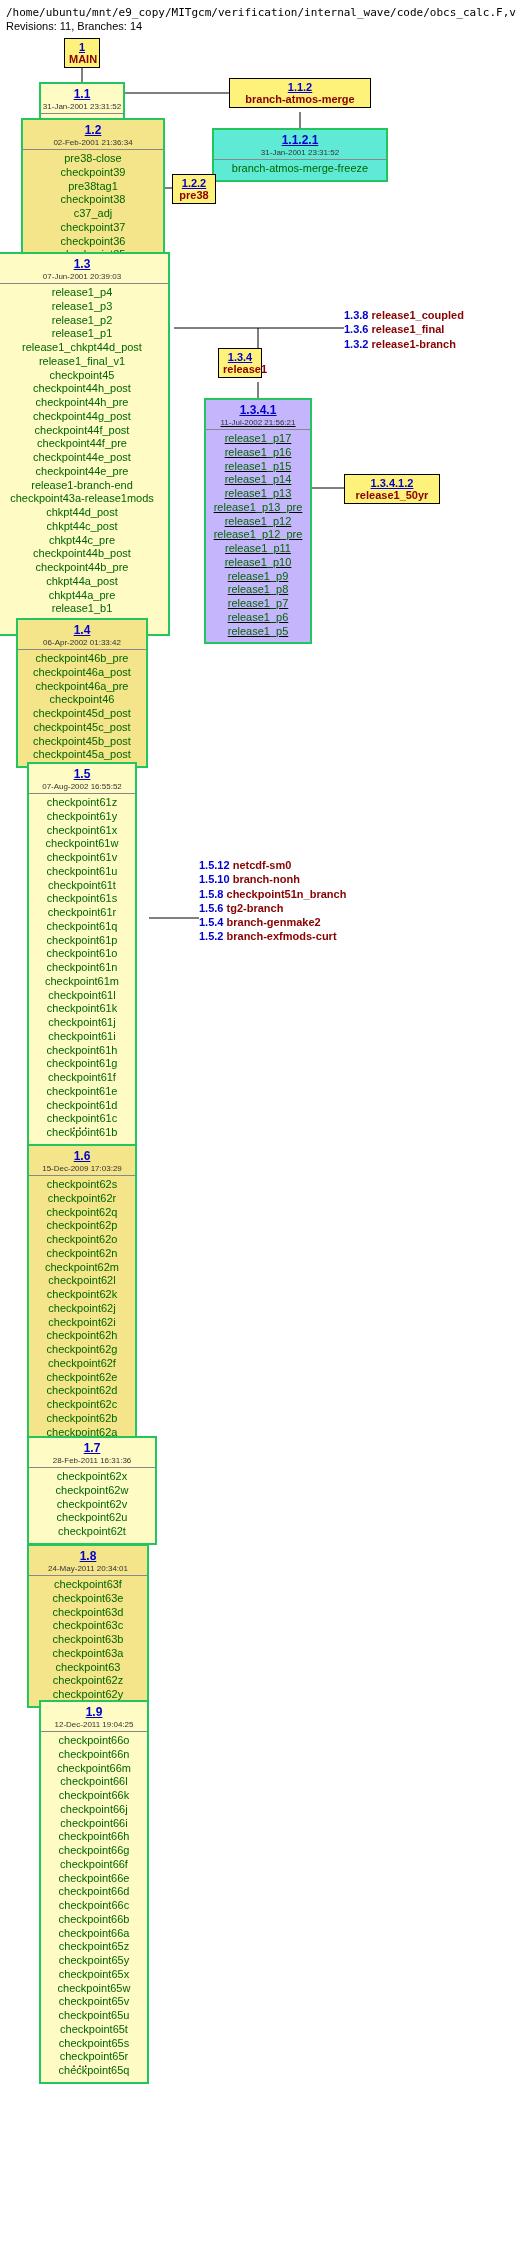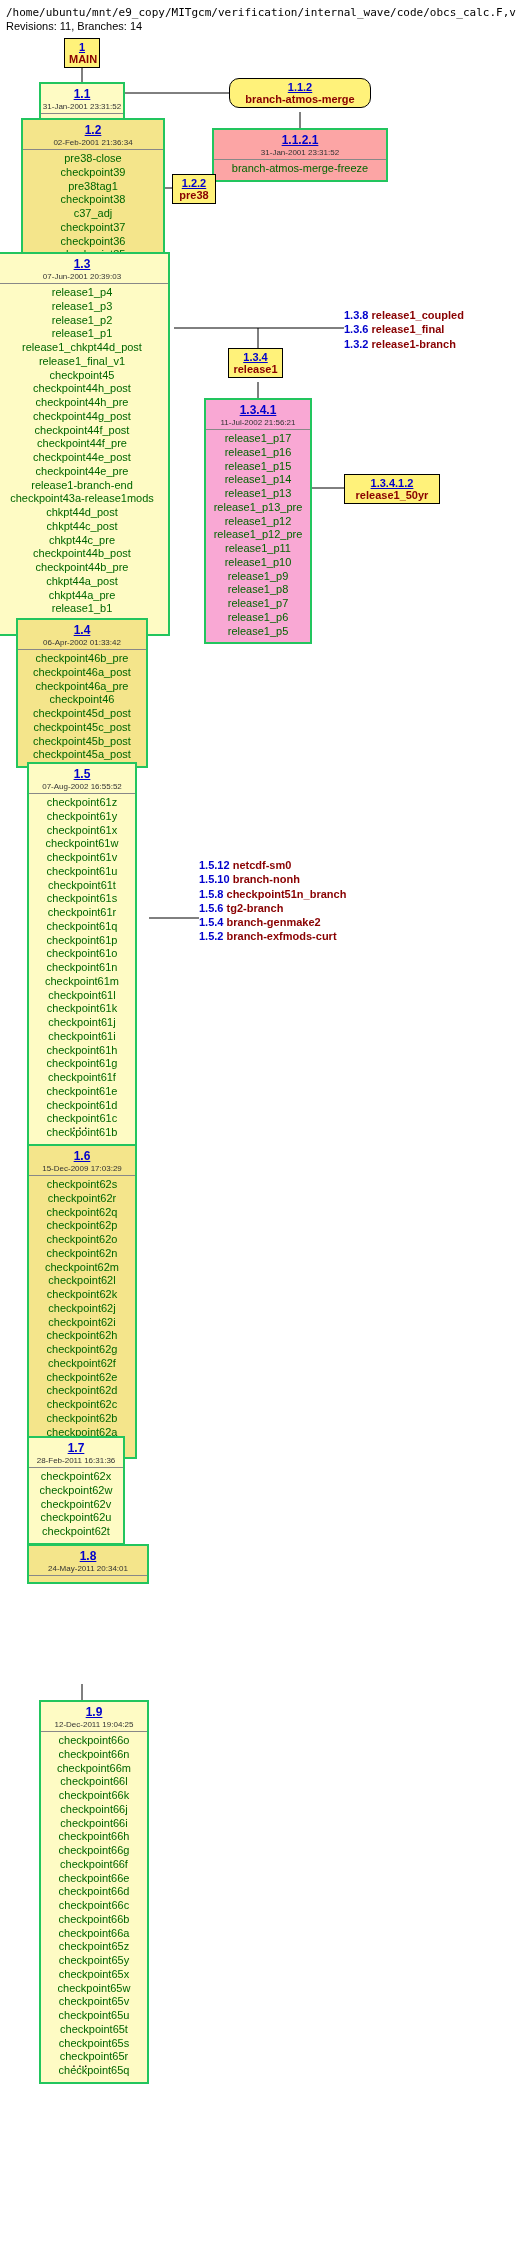--- a/index.html
+++ b/index.html
@@ -94,22 +94,22 @@
   svg.lines {
     position: absolute;
     left: 0; top: 0;
     width: 520px; height: 2220px;
     pointer-events: none;
   }
   
   .fill-yellow  { background: #fff27a; }
   .fill-lyellow { background: #fefbc4; }
   .fill-dyellow { background: #f4e58b; }
-  .fill-green   { background: #fca5a5; }
-  .fill-gray    { background: #f9a8d4; }
+  .fill-green   { background: #5eead4; }
+  .fill-gray    { background: #c4b5fd; text-decoration: underline; }
 </style>
 </head>
 <body>
 
 <div class="header-path">/home/ubuntu/mnt/e9_copy/MITgcm/verification/internal_wave/code/obcs_calc.F,v</div>
 <div class="header-meta">Revisions: 11, Branches: 14</div>
 
 <div class="canvas">
 
 <svg class="lines">
@@ -143,21 +143,21 @@
 <div class="small-node fill-yellow" style="left:60px; top:0px; width:36px;">
   <div class="rev">1</div>
   <div class="tag">MAIN</div>
 </div>
 
 <div class="node fill-lyellow" style="left:35px; top:44px; width:86px;">
   <div class="rev">1.1</div>
   <div class="date">31-Jan-2001 23:31:52</div>
 </div>
 
-<div class="small-node fill-yellow" style="left:225px; top:40px; width:142px;border-radius:10px;">
+<div class="small-node fill-yellow" style="left:225px; top:40px; width:142px;">
   <div class="rev">1.1.2</div>
   <div class="tag">branch-atmos-merge</div>
 </div>
 
 <div class="node fill-green" style="left:208px; top:90px; width:176px;">
   <div class="rev">1.1.2.1</div>
   <div class="date">31-Jan-2001 23:31:52</div>
   <div class="tags">branch-atmos-merge-freeze</div>
 </div>
 
@@ -212,21 +212,21 @@
         <div>release1-branch_tutorials</div>
       </div>
 </div>
 
 <div class="branchlist" style="left:340px; top:270px;" id="bl-13">
       <div><span class="bnum">1.3.8</span> <span class="bname">release1_coupled</span></div>
       <div><span class="bnum">1.3.6</span> <span class="bname">release1_final</span></div>
       <div><span class="bnum">1.3.2</span> <span class="bname">release1-branch</span></div>
     </div>
 
-<div class="small-node fill-yellow" style="left:224px; top:310px; width:55px;">
+<div class="small-node fill-yellow" style="left:214px; top:310px; width:44px;">
   <div class="rev">1.3.4</div>
   <div class="tag">release1</div>
 </div>
 
 <div class="node fill-gray" style="left:200px; top:360px; width:108px;">
   <div class="rev">1.3.4.1</div>
   <div class="date">11-Jul-2002 21:56:21</div>
   <div class="tags" id="tags-1341">
         <div>release1_p17</div>
         <div>release1_p16</div>
@@ -328,35 +328,46 @@
         <div>checkpoint62f</div>
         <div>checkpoint62e</div>
         <div>checkpoint62d</div>
         <div>checkpoint62c</div>
         <div>checkpoint62b</div>
         <div>checkpoint62a</div>
         <div>checkpoint62</div>
       </div>
 </div>
 
-<div class="node fill-lyellow" style="left:23px; top:1398px; width:98px;">
+<div class="node fill-lyellow" style="left:23px; top:1398px; width:130px;">
   <div class="rev">1.7</div>
   <div class="date">28-Feb-2011 16:31:36</div>
   <div class="tags" id="tags-1-7">
         <div>checkpoint62x</div>
         <div>checkpoint62w</div>
         <div>checkpoint62v</div>
         <div>checkpoint62u</div>
         <div>checkpoint62t</div>
       </div>
 </div>
 
 <div class="node fill-dyellow" style="left:23px; top:1506px; width:122px;">
   <div class="rev">1.8</div>
   <div class="date">24-May-2011 20:34:01</div>
+  <div class="tags" id="tags-1-8">
+        <div>checkpoint63f</div>
+        <div>checkpoint63e</div>
+        <div>checkpoint63d</div>
+        <div>checkpoint63c</div>
+        <div>checkpoint63b</div>
+        <div>checkpoint63a</div>
+        <div>checkpoint63</div>
+        <div>checkpoint62z</div>
+        <div>checkpoint62y</div>
+      </div>
 </div>
 
 <div class="node fill-lyellow" style="left:23px; top:1662px; width:110px;margin-left:12px;">
   <div class="rev">1.9</div>
   <div class="date">12-Dec-2011 19:04:25</div>
   <div class="tags" id="tags-1-9">
         <div>checkpoint66o</div>
         <div>checkpoint66n</div>
         <div>checkpoint66m</div>
         <div>checkpoint66l</div>

